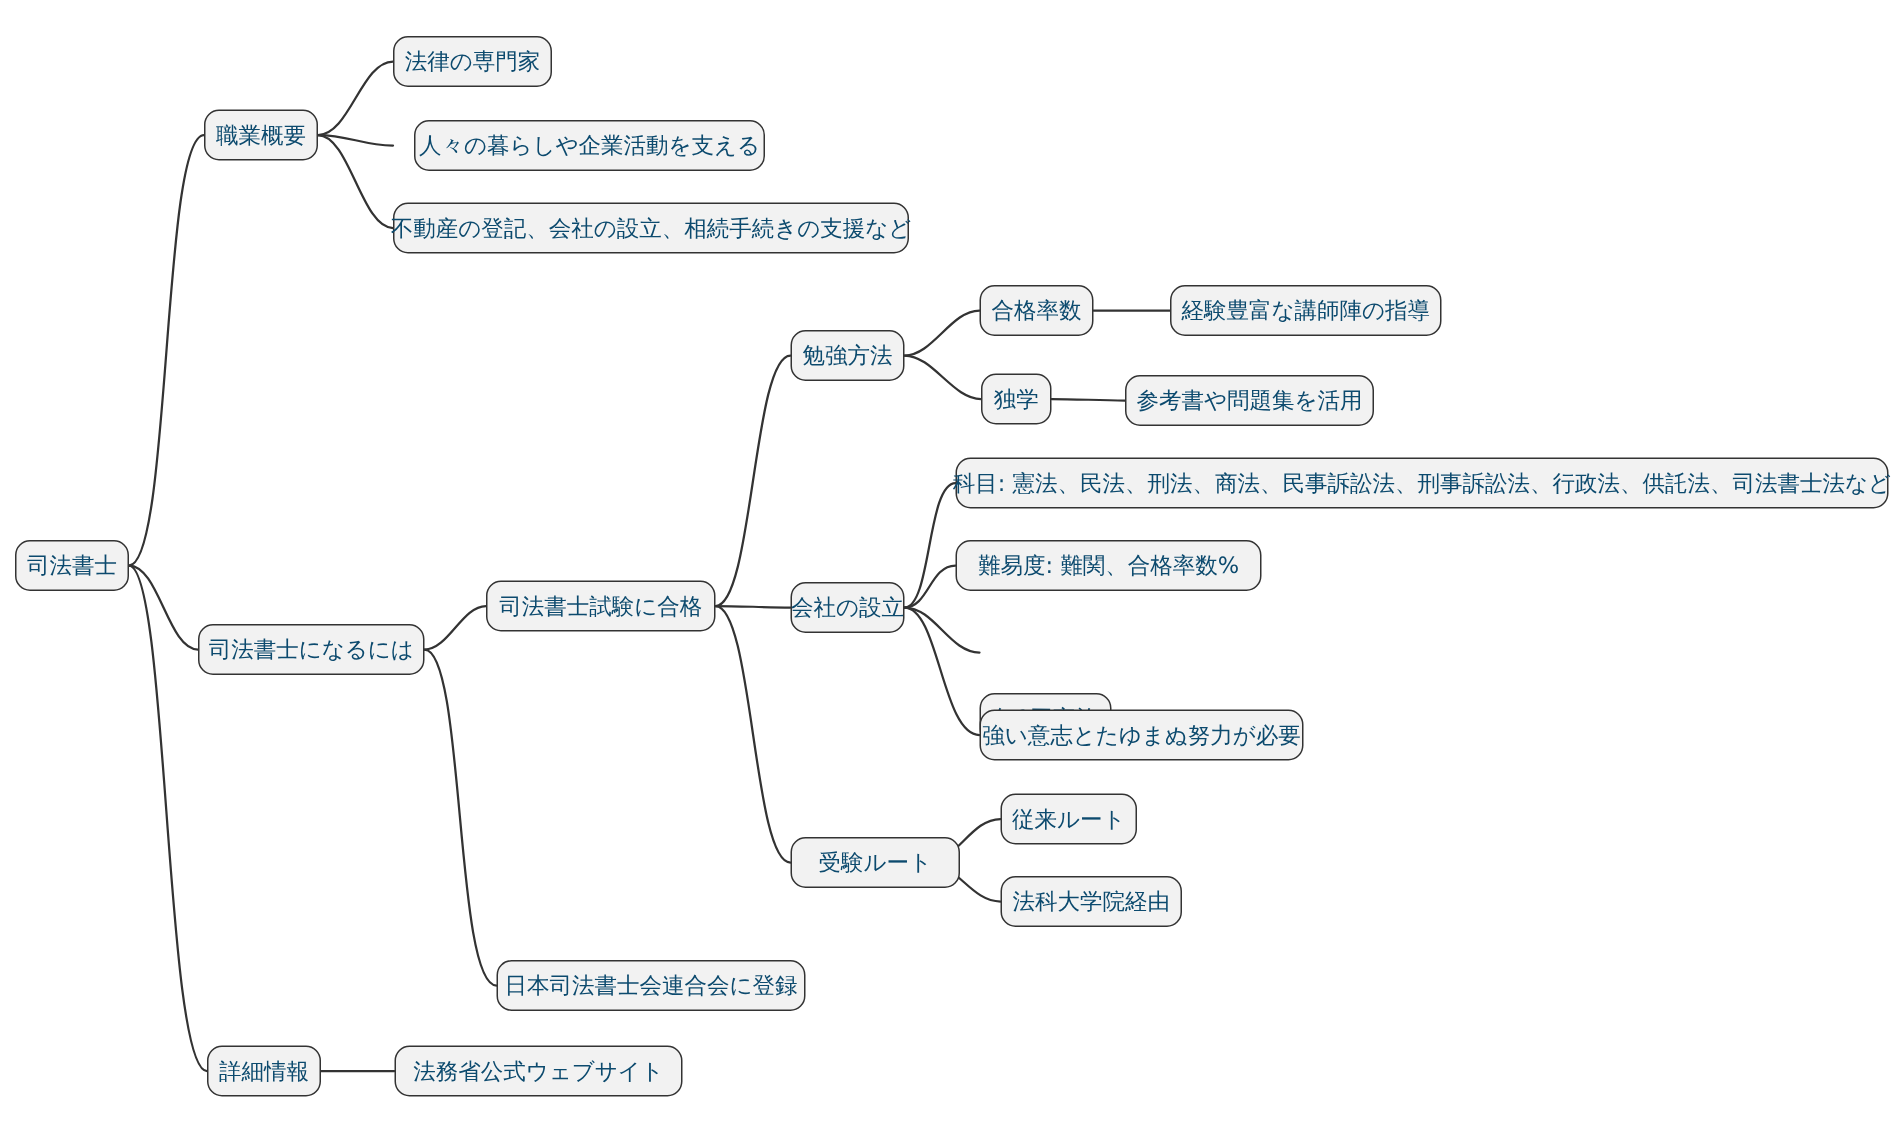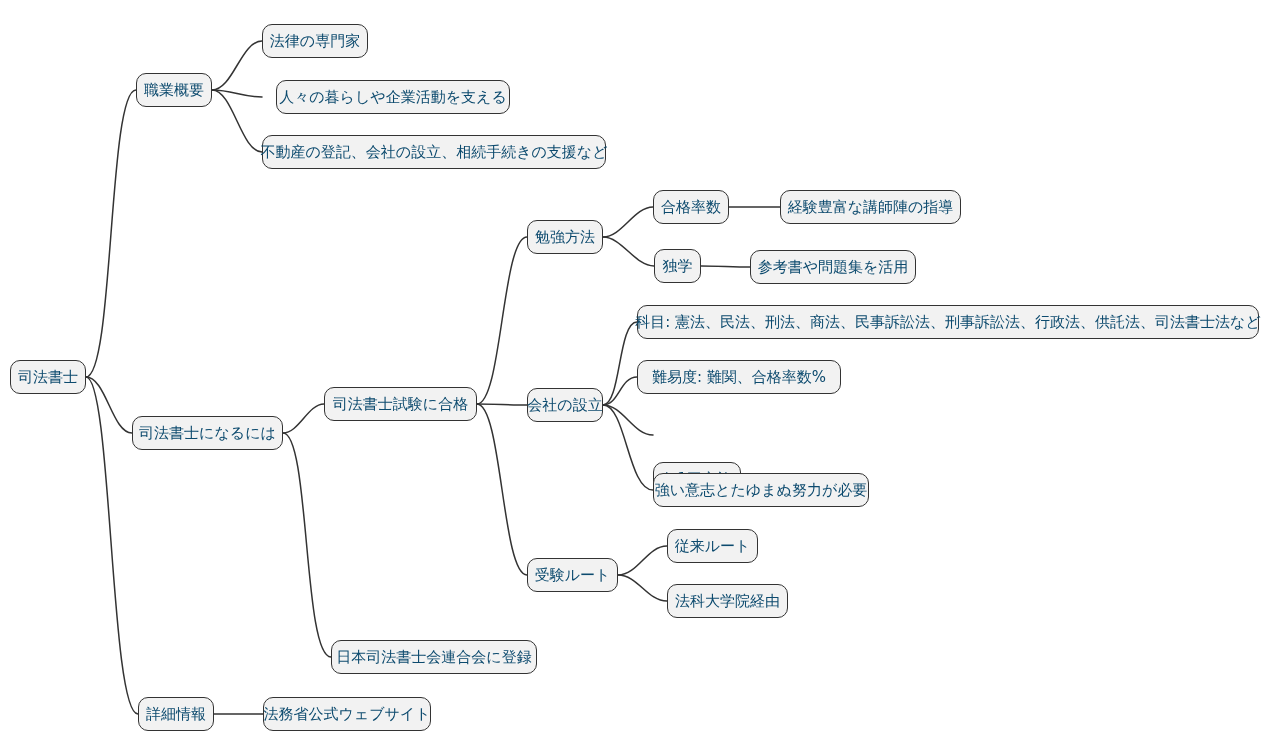--- a/index.html
+++ b/index.html
@@ -89,22 +89,22 @@
   <div class="node" style="left:780px; top:190px; width:181px;">経験豊富な講師陣の指導</div>
   <div class="node" style="left:654px; top:249px; width:47px;">独学</div>
   <div class="node" style="left:750px; top:250px; width:166px;">参考書や問題集を活用</div>
 
   <div class="node" style="left:527px; top:388px; width:76px;">会社の設立</div>
   <div class="node" style="left:637px; top:360px; width:204px;">難易度: 難関、合格率数%</div>
   <div class="node" style="left:637px; top:305px; width:622px;">科目: 憲法、民法、刑法、商法、民事訴訟法、刑事訴訟法、行政法、供託法、司法書士法など</div>
   <div class="node" style="left:653px; top:418px; width:88px;margin-top:44px;">年1回実施</div>
   <div class="node" style="left:653px; top:473px; width:216px;">強い意志とたゆまぬ努力が必要</div>
 
-  <div class="node" style="left:527px; top:558px; width:91px;">受験ルート</div>
+  <div class="node" style="left:527px; top:558px; width:113px;">受験ルート</div>
   <div class="node" style="left:667px; top:529px; width:91px;">従来ルート</div>
   <div class="node" style="left:331px; top:640px; width:206px;">日本司法書士会連合会に登録</div>
 
   <div class="node" style="left:667px; top:584px; width:121px;">法科大学院経由</div>
 
   <div class="node" style="left:138px; top:697px; width:76px;">詳細情報</div>
-  <div class="node" style="left:263px; top:697px; width:168px;">法務省公式ウェブサイト</div>
+  <div class="node" style="left:263px; top:697px; width:192px;">法務省公式ウェブサイト</div>
 
 </div>
 
 </body></html>

